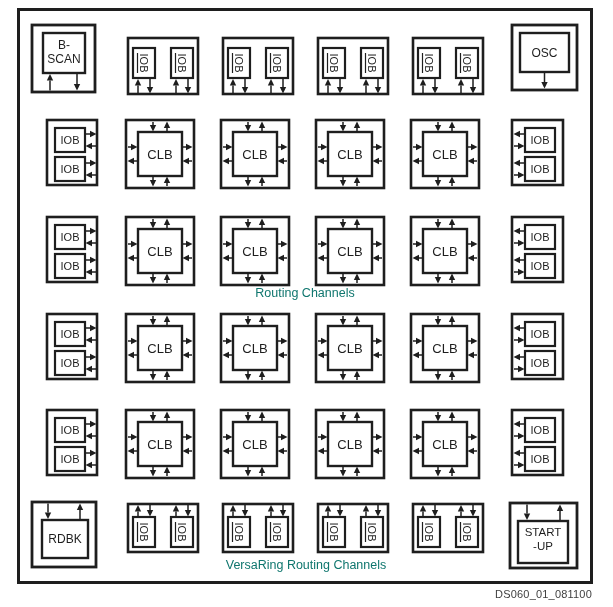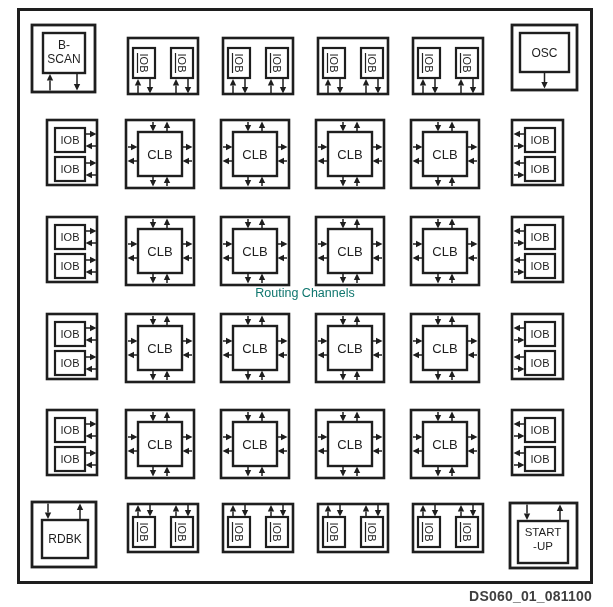--- a/index.html
+++ b/index.html
@@ -6,22 +6,22 @@
   .canvas{position:relative;width:613px;height:607px;background:#ffffff;overflow:hidden;
           font-family:"Liberation Sans",sans-serif;}
   .frame{position:absolute;left:17px;top:8px;width:576px;height:576px;
          border:3px solid #1e1e1e;box-sizing:border-box;}
   svg{position:absolute;left:0;top:0;}
   svg text{font-family:"Liberation Sans",sans-serif;}
   .ann{position:absolute;color:#0f766e;font-size:12.5px;white-space:nowrap;
        transform:translateX(-50%);}
   .routing{left:305px;top:286px;}
   .versaring{left:306px;top:558px;}
-  .figno{position:absolute;right:21px;top:588px;font-size:14px;color:#3f3f3f;
-         white-space:nowrap;letter-spacing:0.2px;font-weight:bold;}
+  .figno{position:absolute;right:21px;top:588px;font-size:11px;color:#3f3f3f;
+         white-space:nowrap;letter-spacing:0.2px;}
 </style>
 </head>
 <body>
 
 <div class="canvas">
   <div class="frame"></div>
   <svg id="diagram-svg" width="613" height="607">
       <g>
         <rect x="32" y="25" width="63" height="67" fill="#ffffff" stroke="#1e1e1e" stroke-width="2.8"></rect>
         <rect x="43" y="33" width="42" height="40" fill="#ffffff" stroke="#1e1e1e" stroke-width="2.4"></rect>
@@ -1075,14 +1075,15 @@
           <line x1="467.5" y1="437" x2="471" y2="437" stroke="#1e1e1e" stroke-width="1.5"></line>
           <polygon points="477.5,437 471,440.2 471,433.8" fill="#1e1e1e"></polygon>
         </g>
         <g>
           <line x1="477" y1="451" x2="474" y2="451" stroke="#1e1e1e" stroke-width="1.5"></line>
           <polygon points="467.5,451 474,447.8 474,454.2" fill="#1e1e1e"></polygon>
         </g>
       </g>
     </svg>
   <div class="ann routing">Routing Channels</div>
+  <div class="ann versaring">VersaRing Routing Channels</div>
   <div class="figno">DS060_01_081100</div>
 </div>
 
 </body></html>

